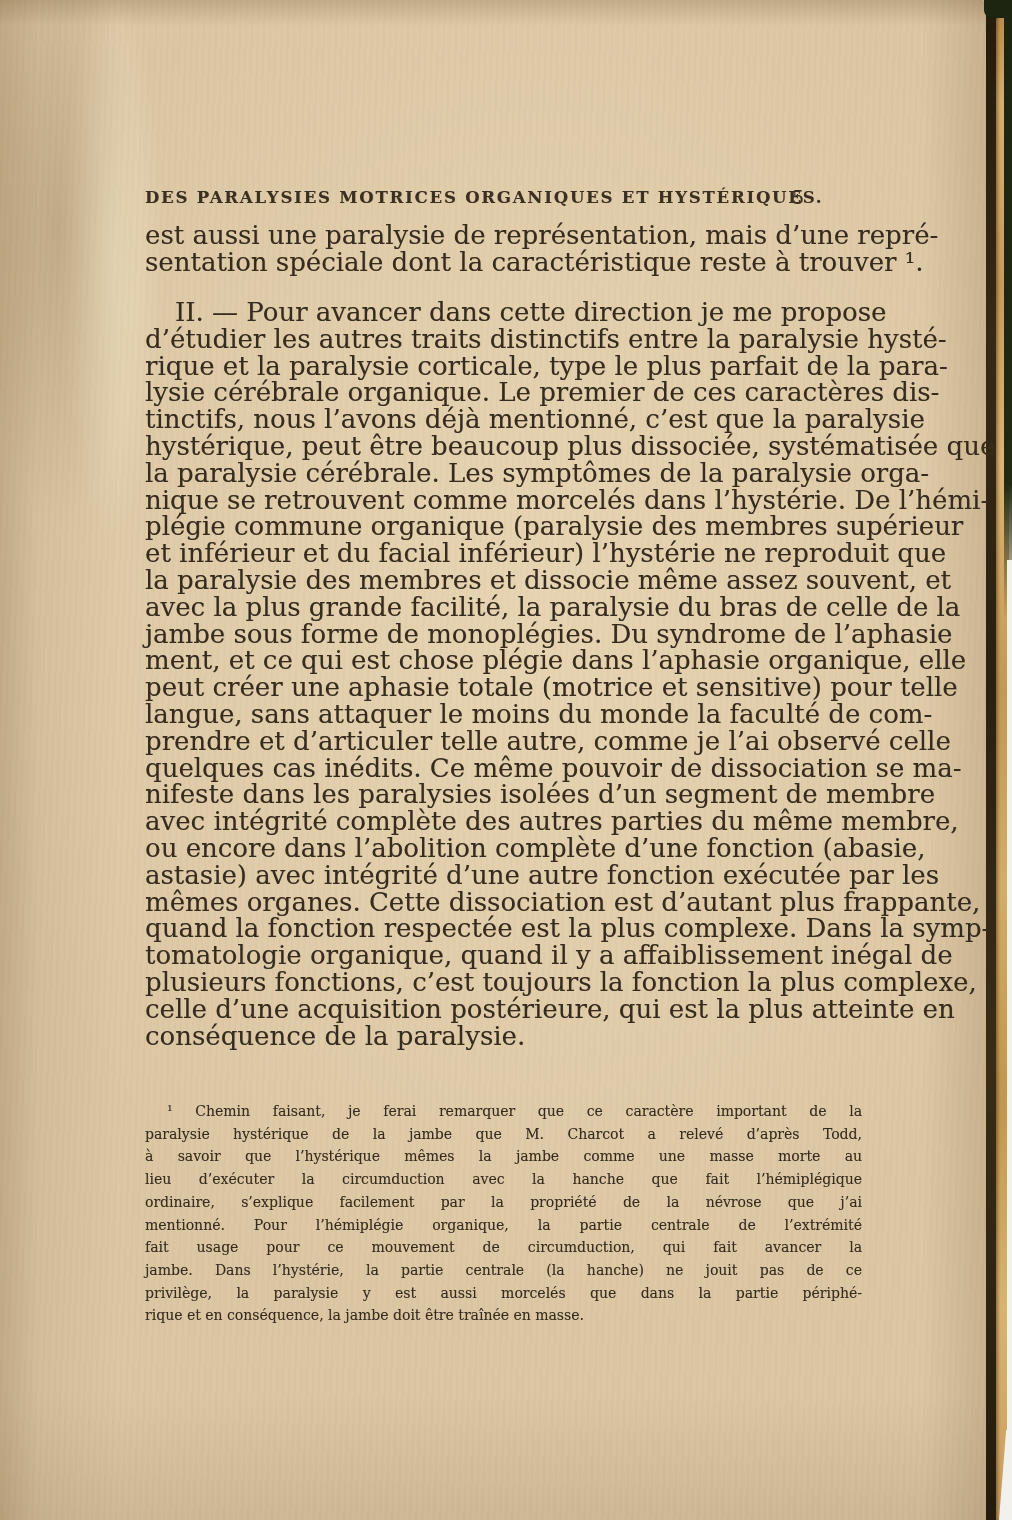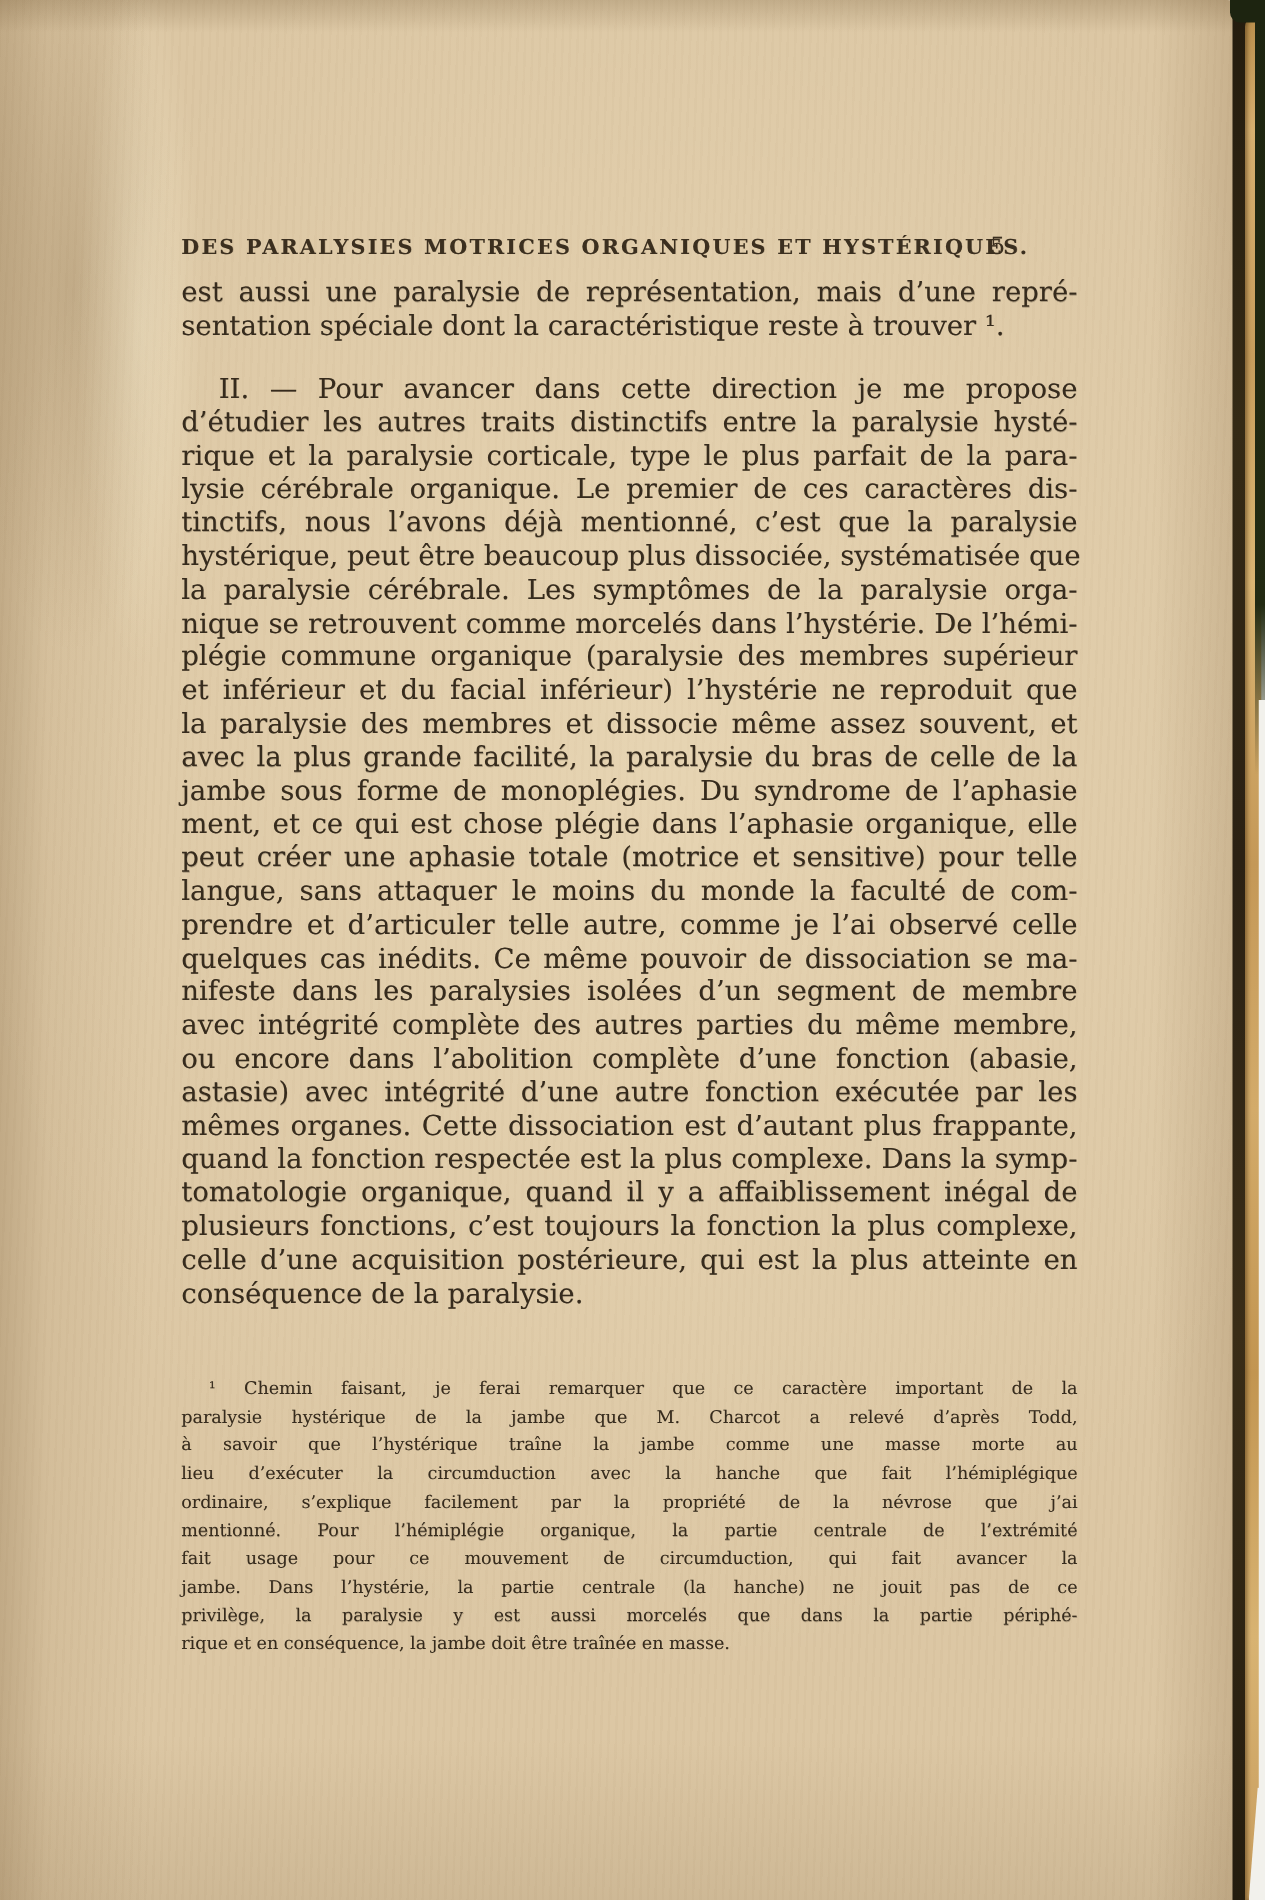--- a/index.html
+++ b/index.html
@@ -76,21 +76,21 @@
   .running-head .rh-title{
     display:block;text-align:center;padding-right:70px;
     white-space:nowrap;
     font-weight:bold;
   }
   .running-head .rh-page{
     position:absolute;right:58px;top:-2px;
     font-size:19px;letter-spacing:0;
   }
   .bodypara{
-    font-size:22px;line-height:26.8px;
+    font-size:26px;line-height:26.8px;
     text-shadow:.3px .3px .5px rgba(54,43,29,.3);
   }
   .para1{top:222px;}
   .para2{top:299px;}
   .footnote{
     top:1100px;
     font-size:14px;line-height:22.7px;
     text-shadow:.25px .25px .4px rgba(54,43,29,.3);
   }
   .tline{
@@ -153,21 +153,21 @@
       <div class="tline">quand la fonction respectée est la plus complexe. Dans la symp-</div>
       <div class="tline">tomatologie organique, quand il y a affaiblissement inégal de</div>
       <div class="tline">plusieurs fonctions, c’est toujours la fonction la plus complexe,</div>
       <div class="tline">celle d’une acquisition postérieure, qui est la plus atteinte en</div>
       <div class="tline tline-last">conséquence de la paralysie.</div>
     </div>
 
   <div class="textcol footnote">
       <div class="tline">¹ Chemin faisant, je ferai remarquer que ce caractère important de la</div>
       <div class="tline">paralysie hystérique de la jambe que M. Charcot a relevé d’après Todd,</div>
-      <div class="tline">à savoir que l’hystérique traîne la jambe comme une masse morte au</div>
+      <div class="tline">à savoir que l’hystérique mêmes la jambe comme une masse morte au</div>
       <div class="tline">lieu d’exécuter la circumduction avec la hanche que fait l’hémiplégique</div>
       <div class="tline">ordinaire, s’explique facilement par la propriété de la névrose que j’ai</div>
       <div class="tline">mentionné. Pour l’hémiplégie organique, la partie centrale de l’extrémité</div>
       <div class="tline">fait usage pour ce mouvement de circumduction, qui fait avancer la</div>
       <div class="tline">jambe. Dans l’hystérie, la partie centrale (la hanche) ne jouit pas de ce</div>
       <div class="tline">privilège, la paralysie y est aussi morcelés que dans la partie périphé-</div>
       <div class="tline tline-last">rique et en conséquence, la jambe doit être traînée en masse.</div>
     </div>
 
 </div>

